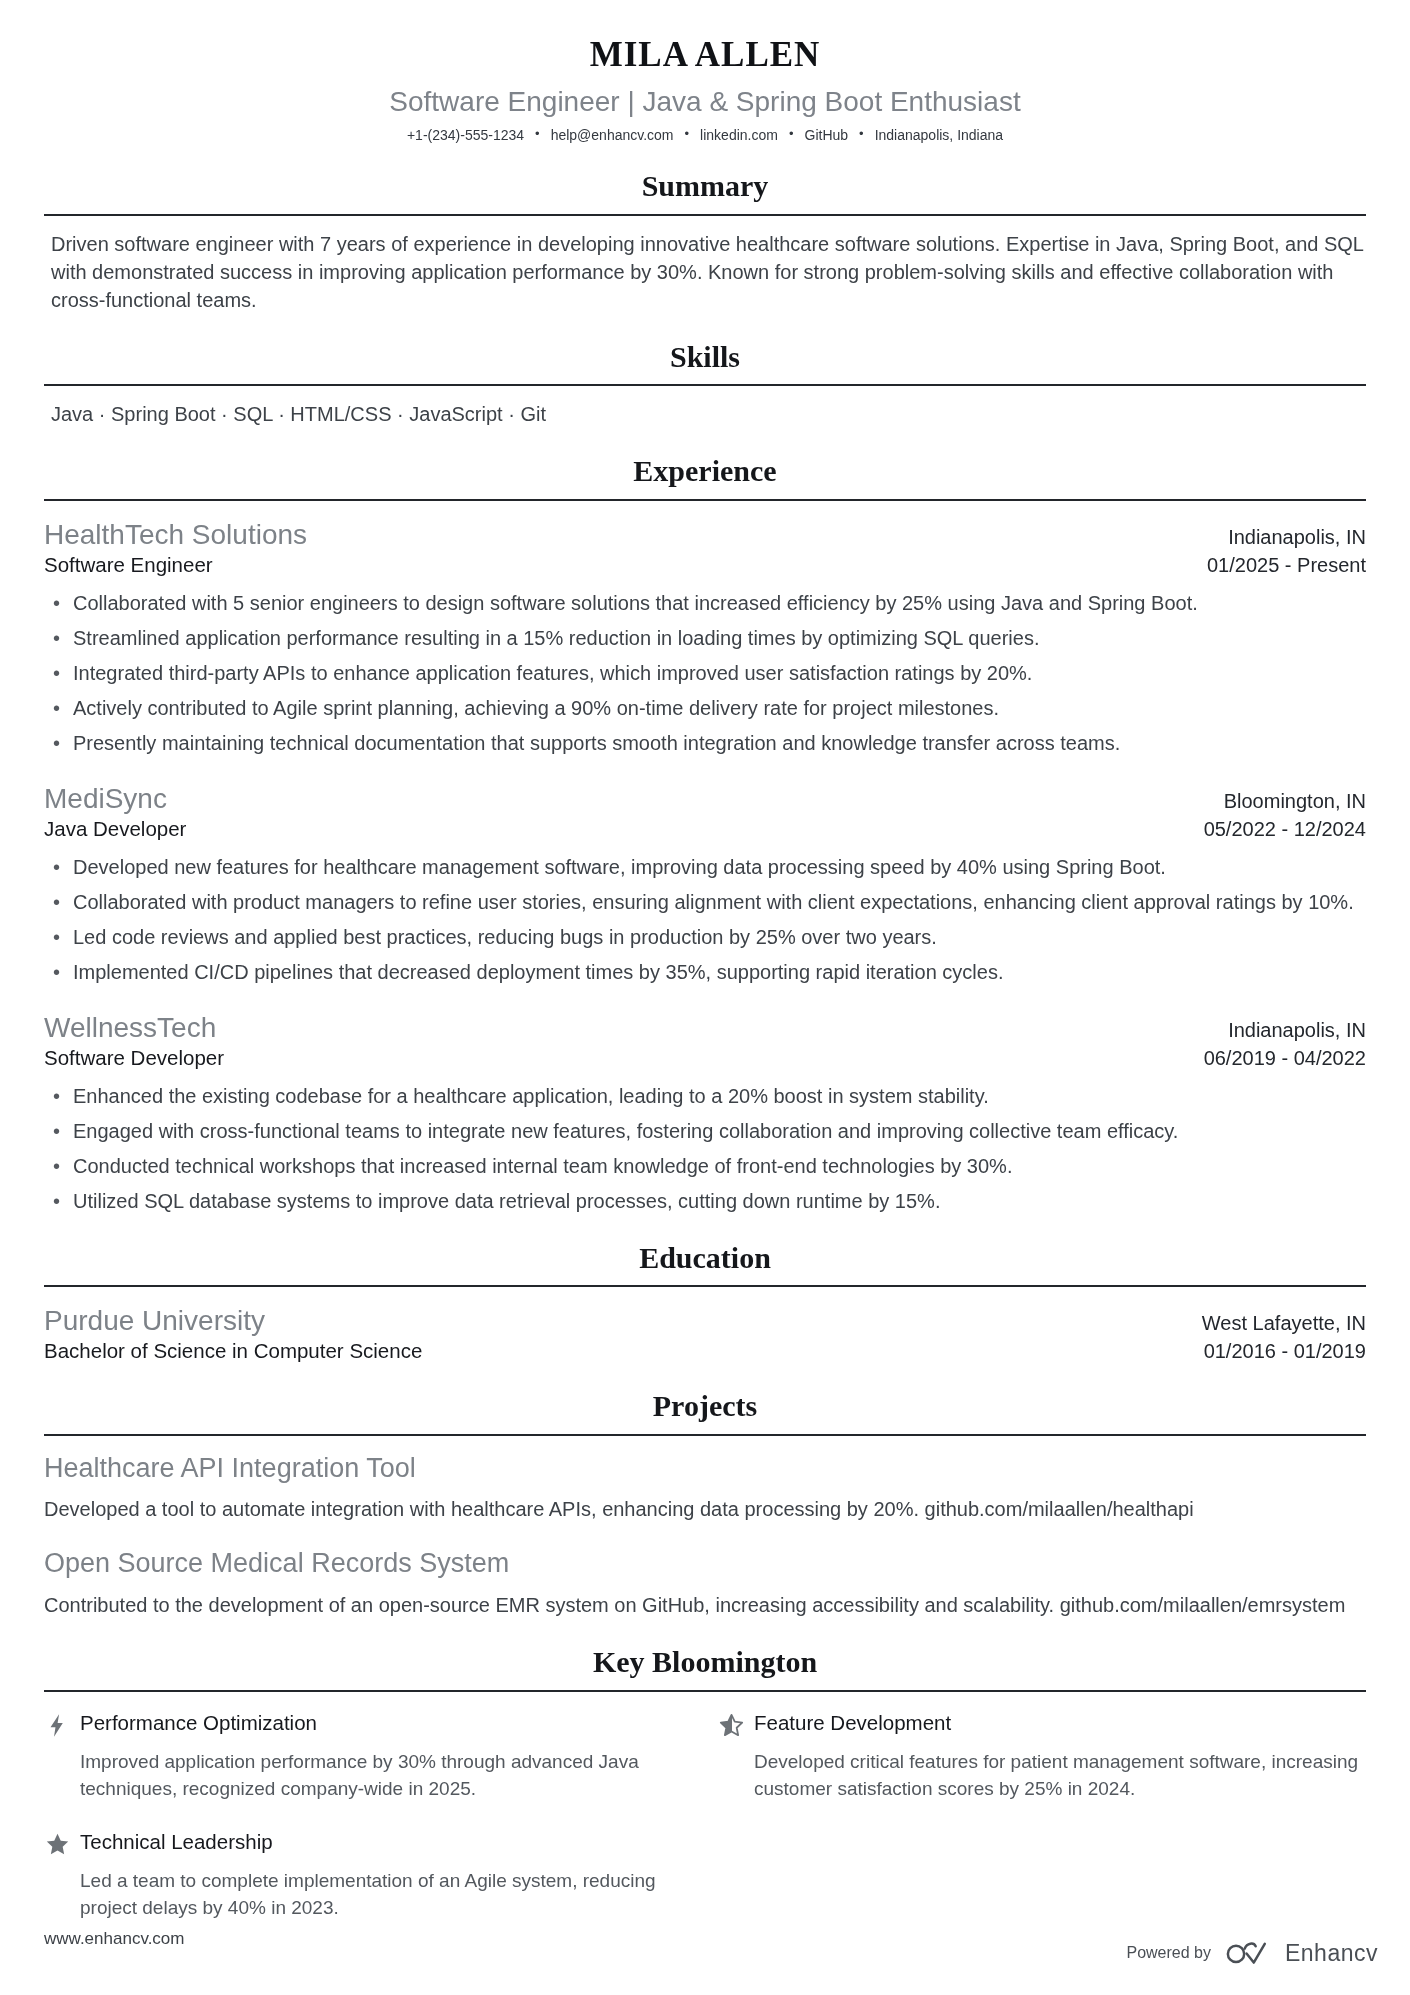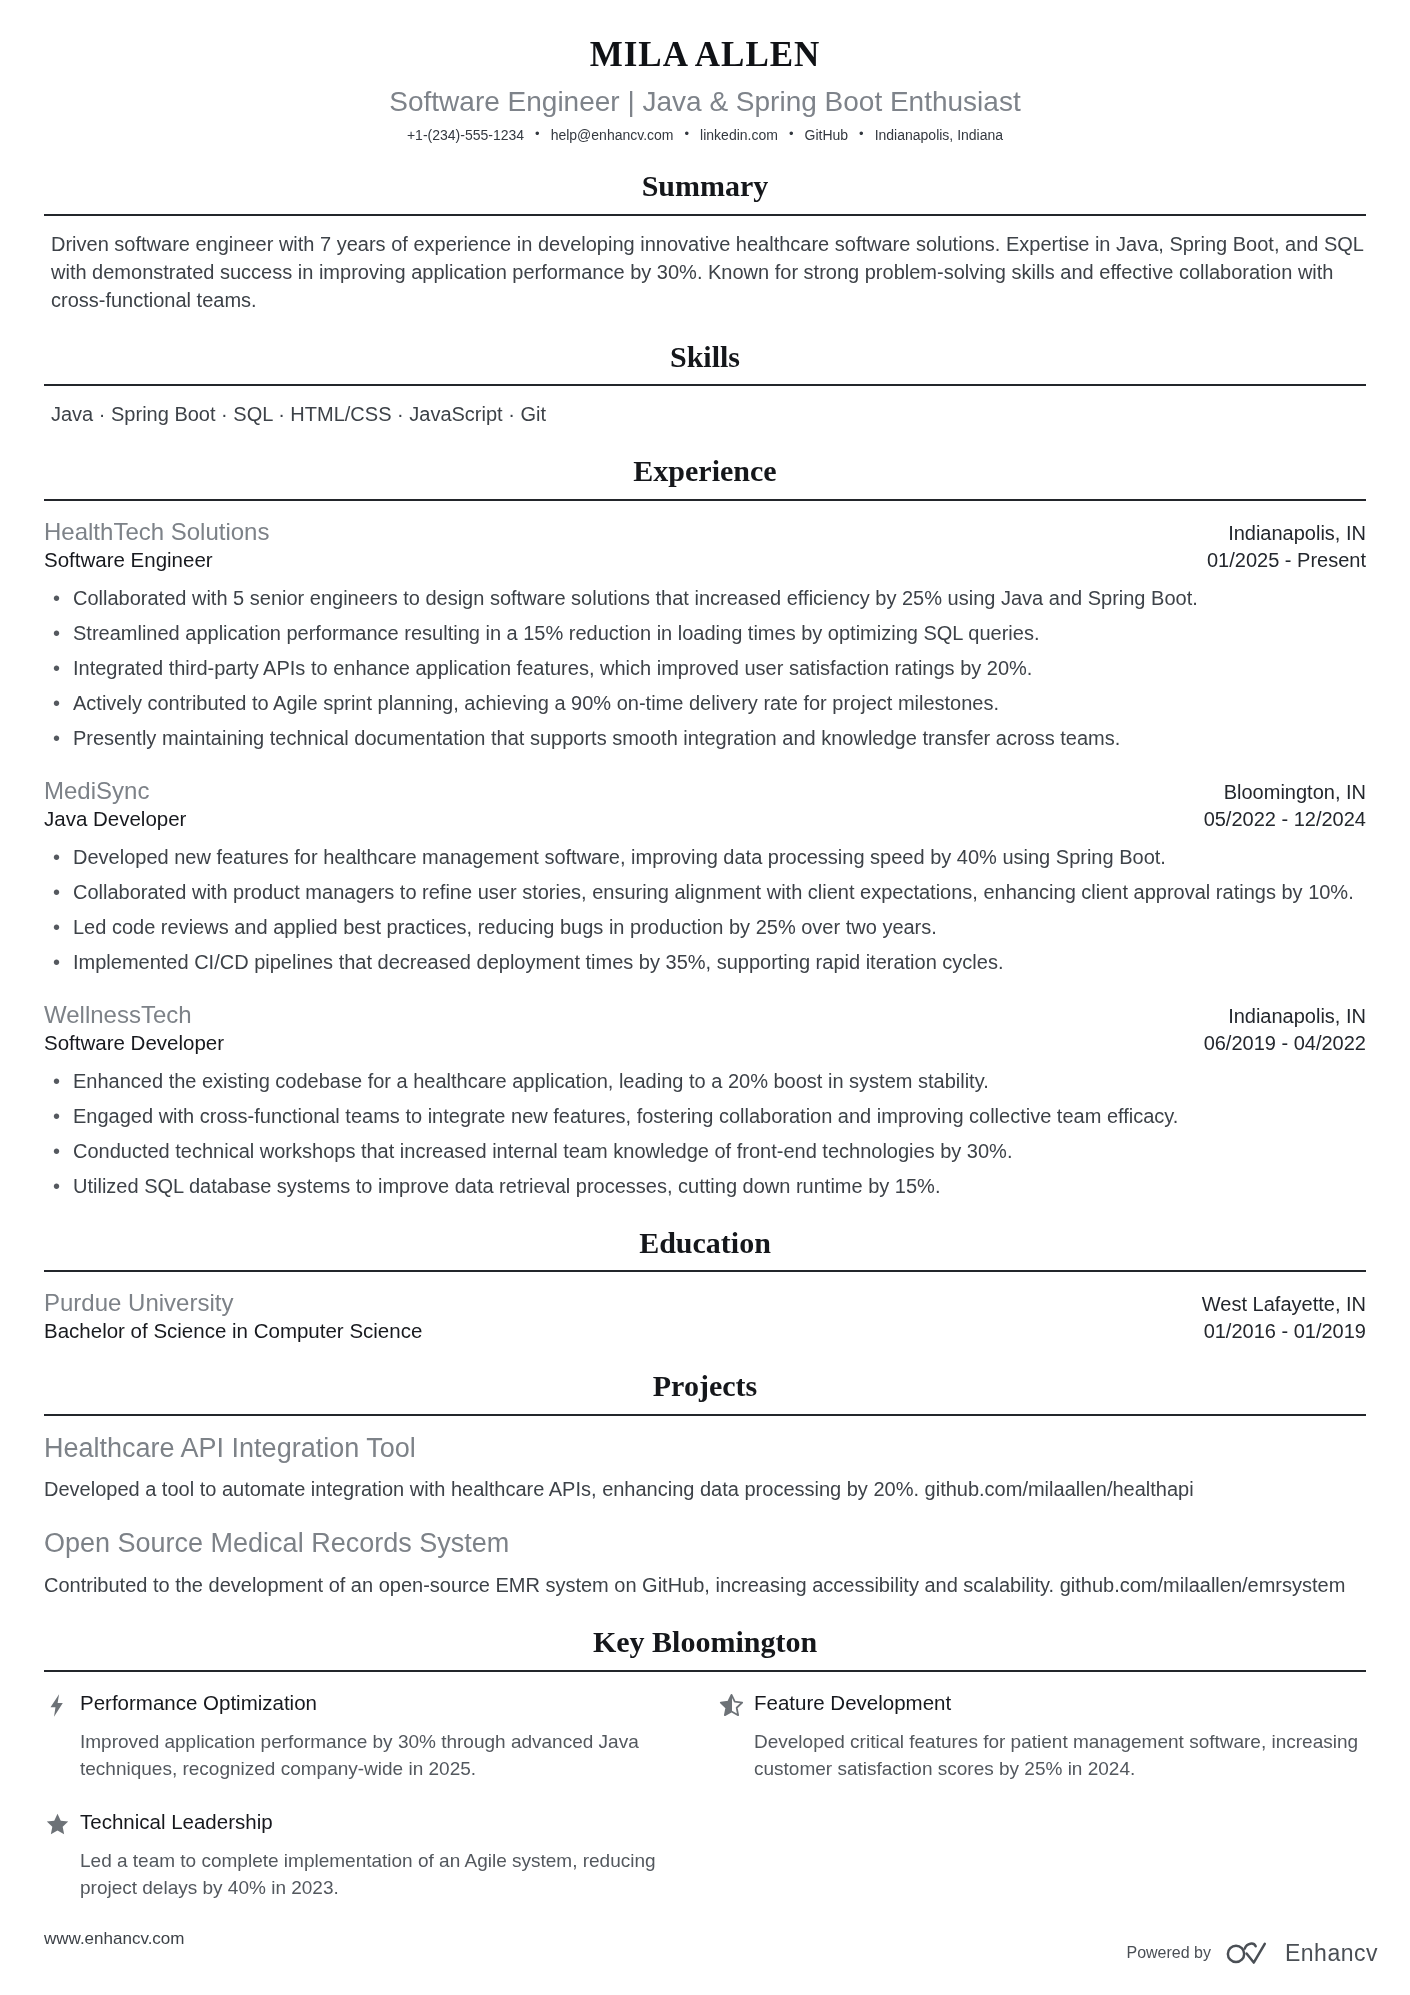--- a/index.html
+++ b/index.html
@@ -70,21 +70,21 @@
   }
   
   .entry { margin-top: 16px; }
   .entry + .entry { margin-top: 24px; }
   .entry-row1 {
     display: flex;
     justify-content: space-between;
     align-items: baseline;
   }
   .company {
-    font-size: 24px;
+    font-size: 28px;
     font-weight: 400;
     color: #7d8288;
     line-height: 1.25;
     text-align: right;
   }
   .loc {
     font-size: 20px;
     color: #23272d;
   }
   .entry-row2 {

